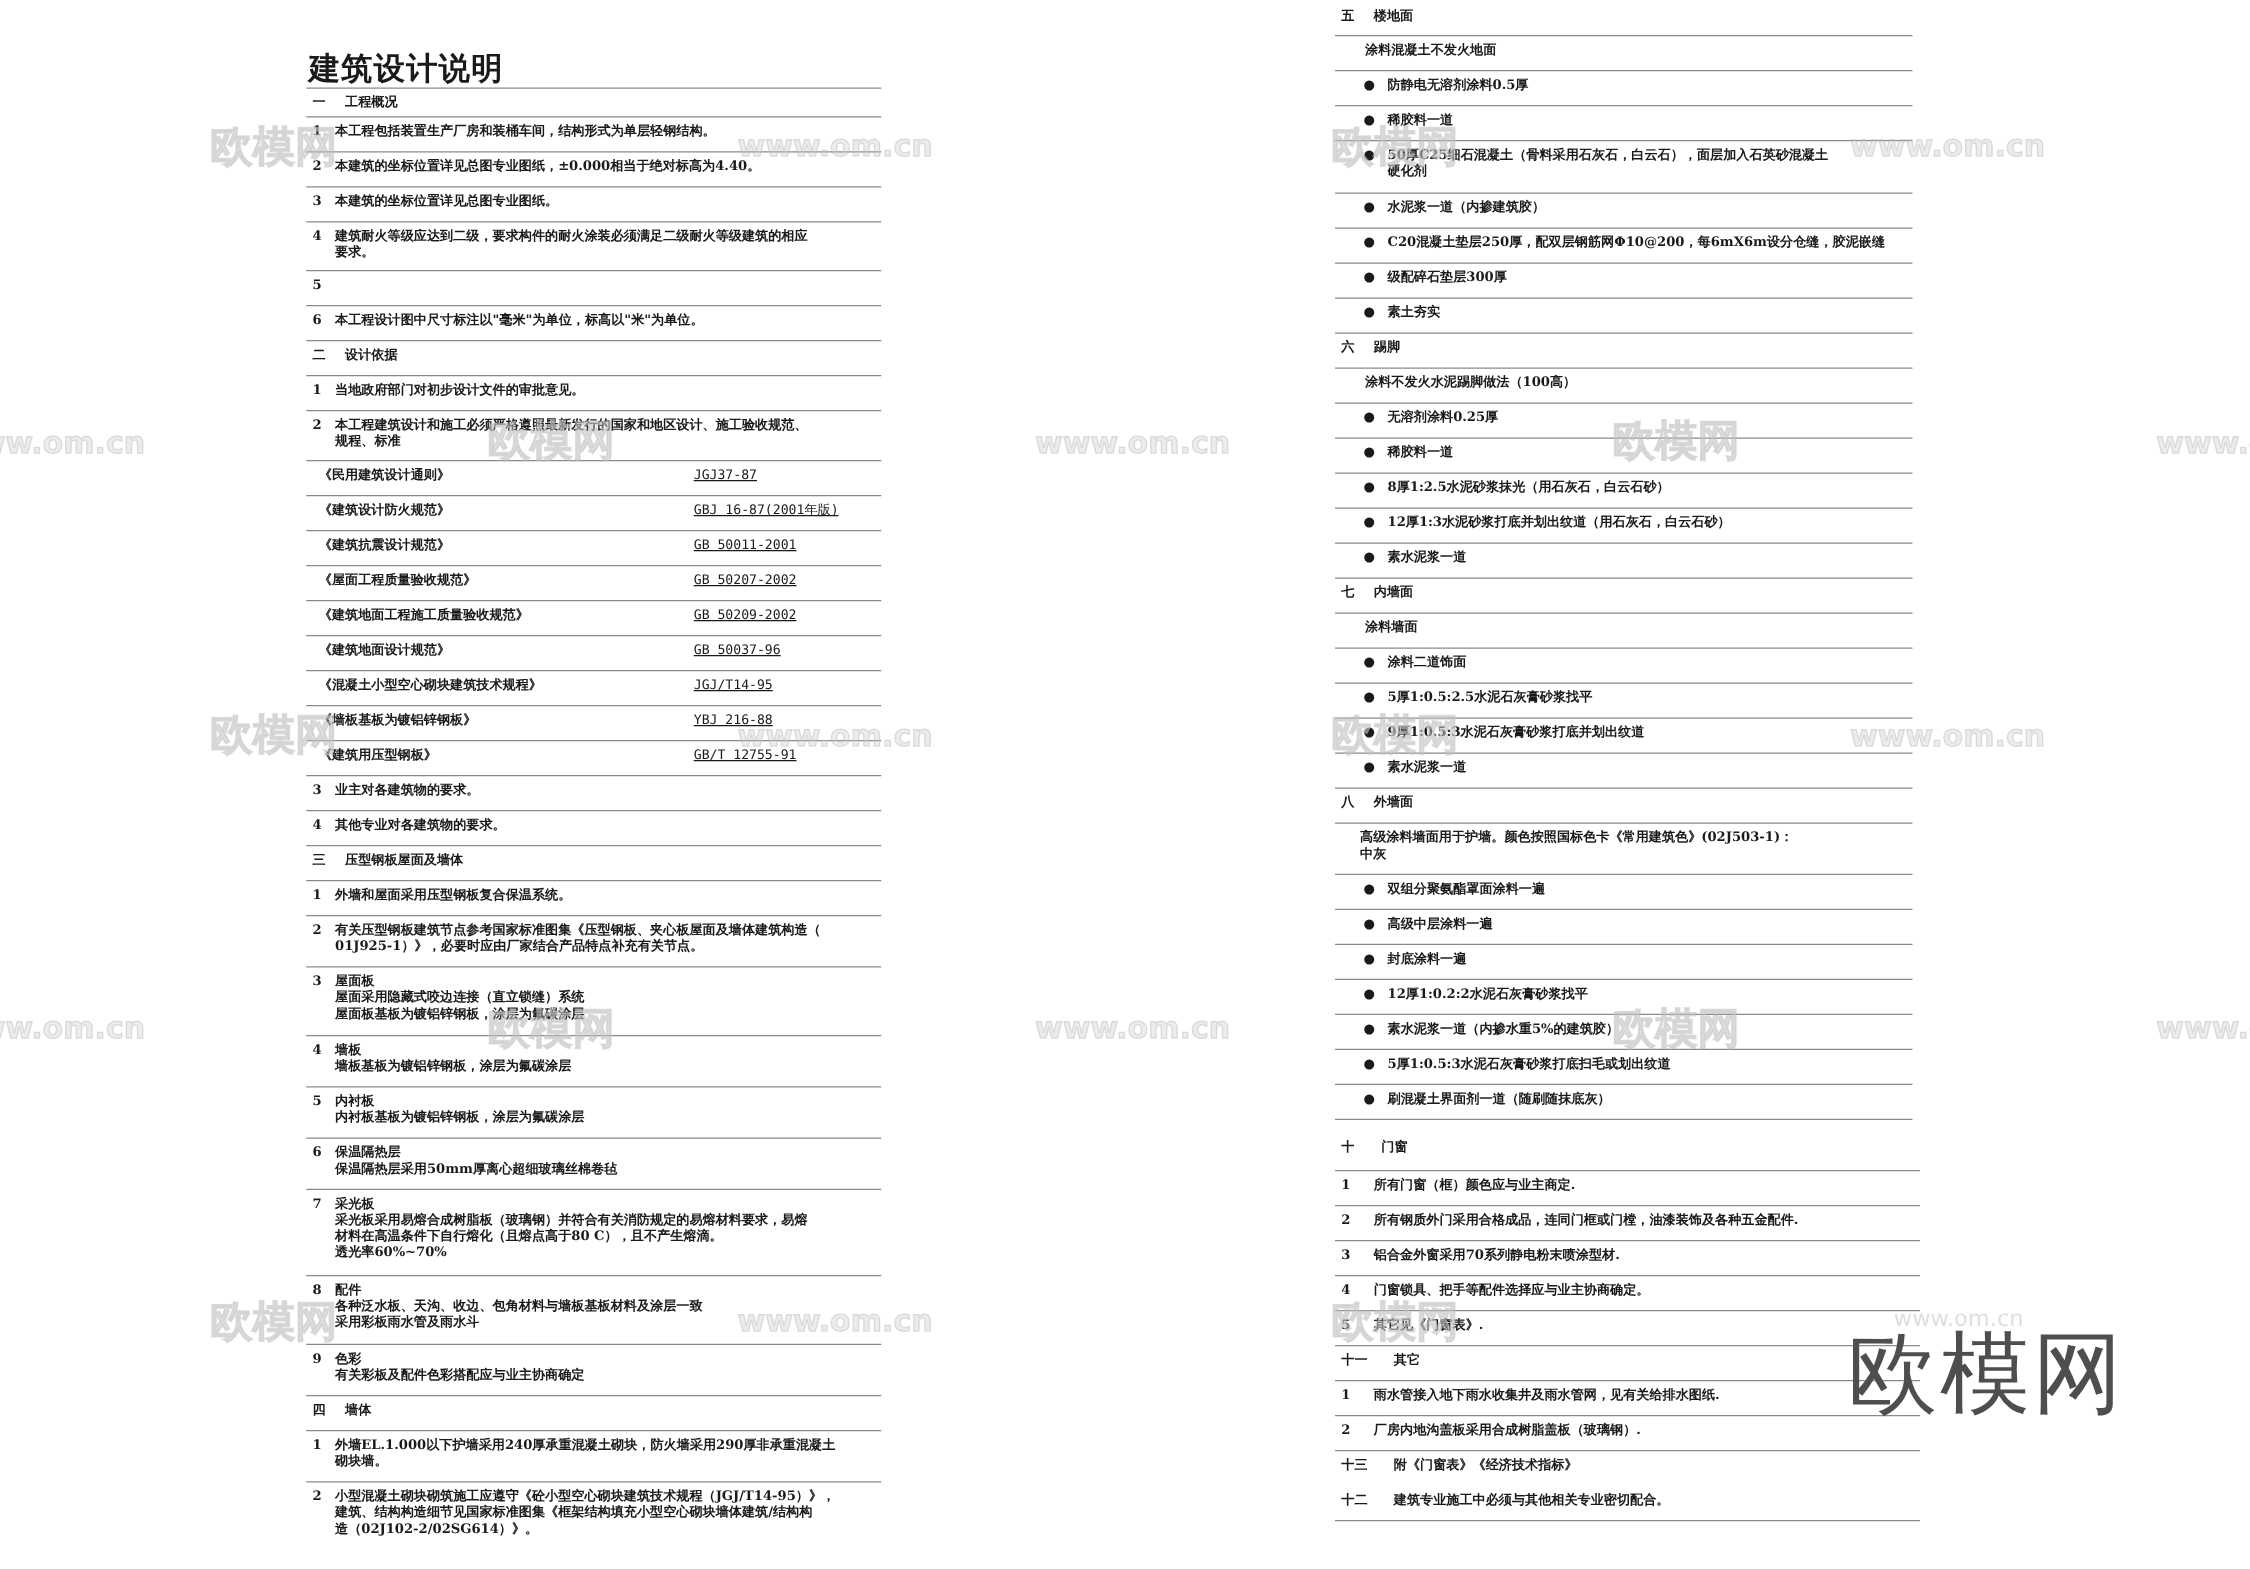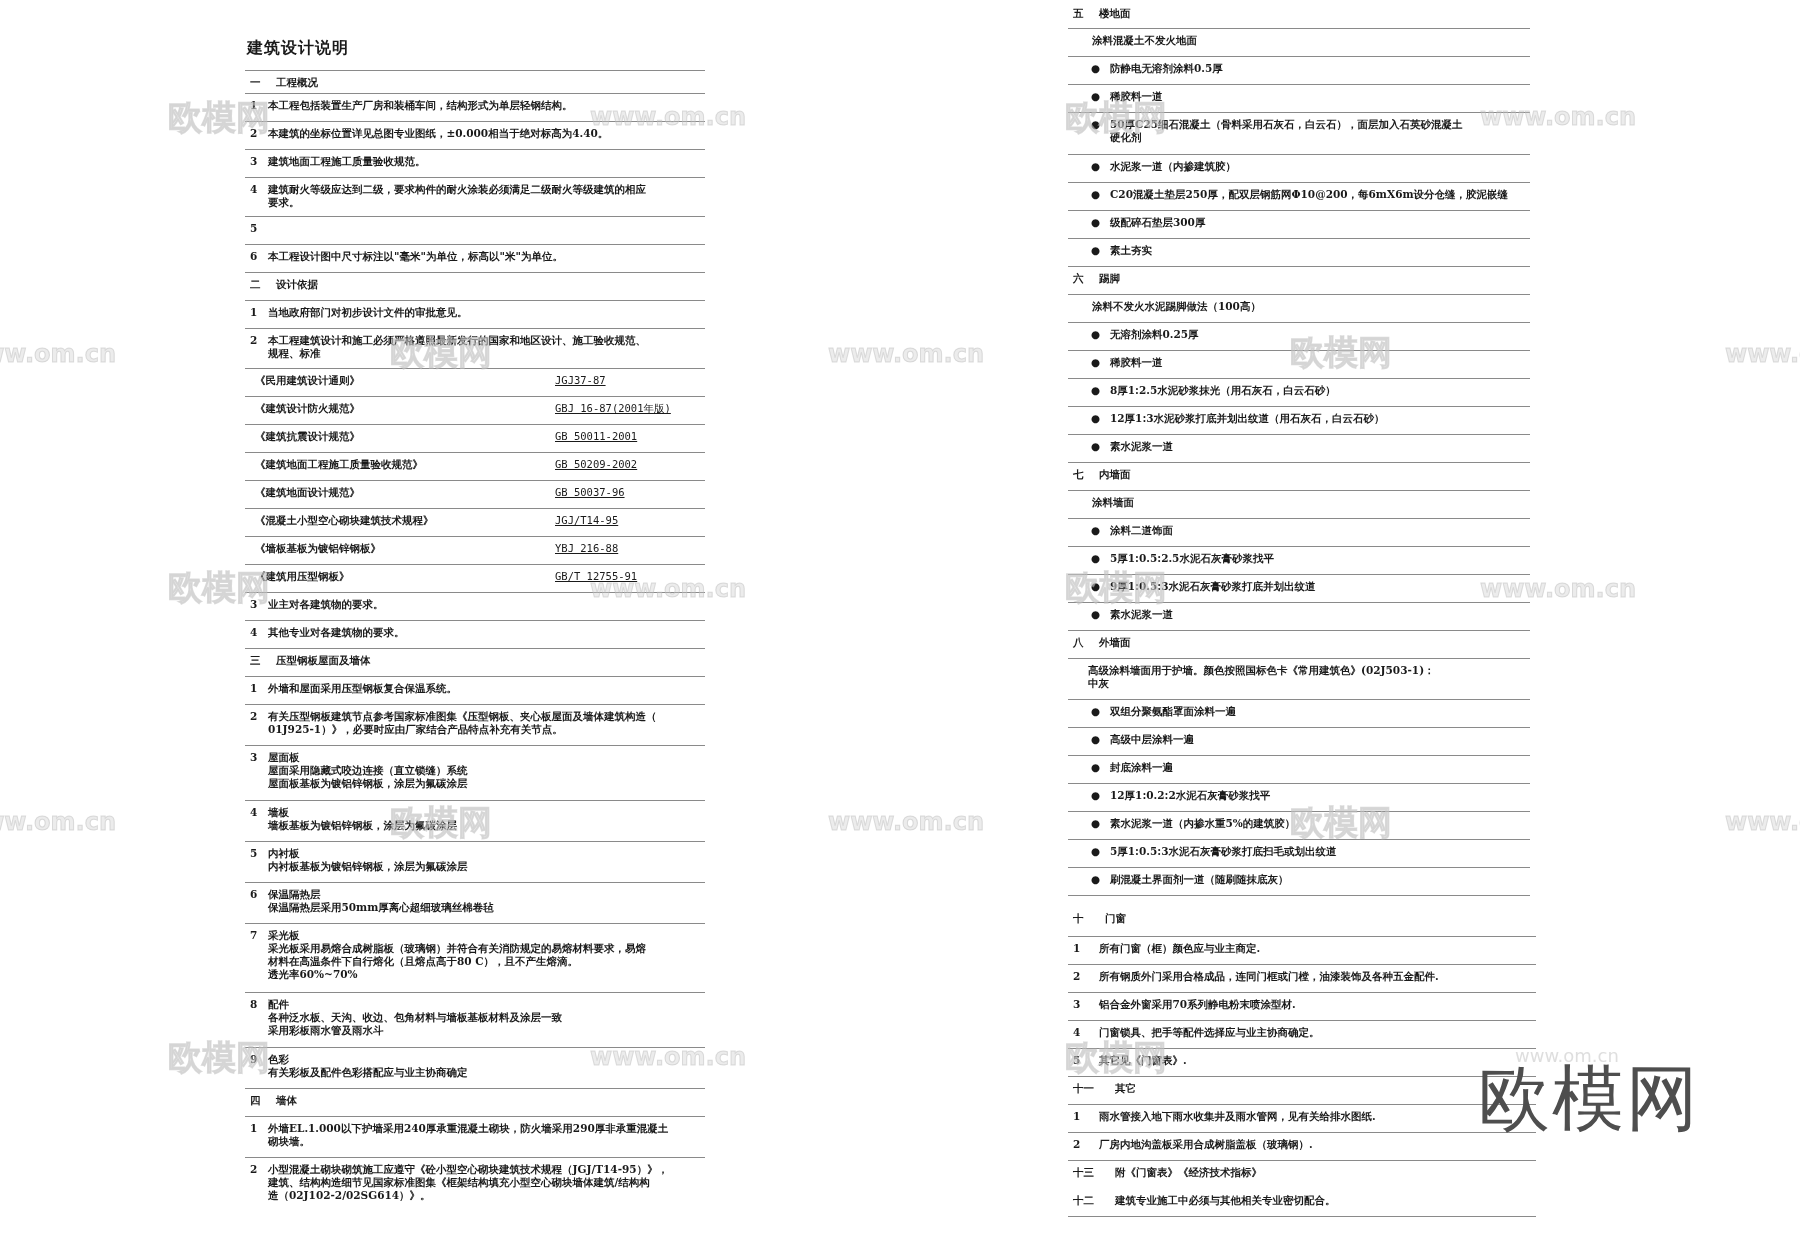--- a/index.html
+++ b/index.html
@@ -1,21 +1,21 @@
 <!DOCTYPE html>
 <html><head>
 <meta charset="utf-8">
 <style>
   html,body{margin:0;padding:0;background:#ffffff;}
   body{width:1800px;height:1255px;position:relative;overflow:hidden;
        font-family:"DejaVu Serif","Liberation Serif",serif;color:#1a1a1a;}
   .col{position:absolute;}
   #left{left:245px;top:0;width:460px;}
   #right{left:1068px;top:0;width:462px;}
-  .title{position:absolute;left:2px;top:38px;font-size:16px;font-weight:bold;letter-spacing:1px;}
+  .title{position:absolute;left:2px;top:38px;font-size:25px;font-weight:bold;letter-spacing:1px;}
   .rows{position:absolute;left:0;right:0;}
   .row{border-bottom:1.5px solid #8a8a8a;box-sizing:border-box;font-size:10.5px;font-weight:bold;
        line-height:13px;padding:5px 0 0 0;display:flex;}
   .row .num{width:18px;flex:none;padding-left:5px;}
   .row .txt{flex:1;white-space:pre-line;}
   .row.sec .num{width:26px;}
   .row.std .name{width:300px;padding-left:10px;}
   .row.std .code{flex:1;font-family:"DejaVu Sans Mono","Liberation Mono",monospace;font-weight:normal;text-decoration:underline;}
   .row.sub .txt{padding-left:24px;}
   .row.bul .dot{width:42px;flex:none;text-align:right;padding-right:10px;box-sizing:border-box;}
@@ -43,21 +43,21 @@
     <div class="row" style="height:28px">
         <span class="num">1</span>
         <span class="txt">本工程包括装置生产厂房和装桶车间，结构形式为单层轻钢结构。</span>
       </div>
     <div class="row" style="height:28px">
         <span class="num">2</span>
         <span class="txt">本建筑的坐标位置详见总图专业图纸，±0.000相当于绝对标高为4.40。</span>
       </div>
     <div class="row" style="height:28px">
         <span class="num">3</span>
-        <span class="txt">建筑地面工程施工质量验收规范。</span>
+        <span class="txt">本建筑的坐标位置详见总图专业图纸。</span>
       </div>
     <div class="row" style="height:39px">
         <span class="num">4</span>
         <span class="txt">建筑耐火等级应达到二级，要求构件的耐火涂装必须满足二级耐火等级建筑的相应
 要求。</span>
       </div>
     <div class="row" style="height:28px">
         <span class="num">5</span>
       </div>
     <div class="row" style="height:28px">
@@ -82,20 +82,24 @@
         <span class="name">《民用建筑设计通则》</span>
         <span class="code">JGJ37-87</span>
       </div>
     <div class="row std" style="height:28px">
         <span class="name">《建筑设计防火规范》</span>
         <span class="code">GBJ 16-87(2001年版)</span>
       </div>
     <div class="row std" style="height:28px">
         <span class="name">《建筑抗震设计规范》</span>
         <span class="code">GB 50011-2001</span>
+      </div>
+    <div class="row std" style="height:28px">
+        <span class="name">《屋面工程质量验收规范》</span>
+        <span class="code">GB 50207-2002</span>
       </div>
     <div class="row std" style="height:28px">
         <span class="name">《建筑地面工程施工质量验收规范》</span>
         <span class="code">GB 50209-2002</span>
       </div>
     <div class="row std" style="height:28px">
         <span class="name">《建筑地面设计规范》</span>
         <span class="code">GB 50037-96</span>
       </div>
     <div class="row std" style="height:28px">

